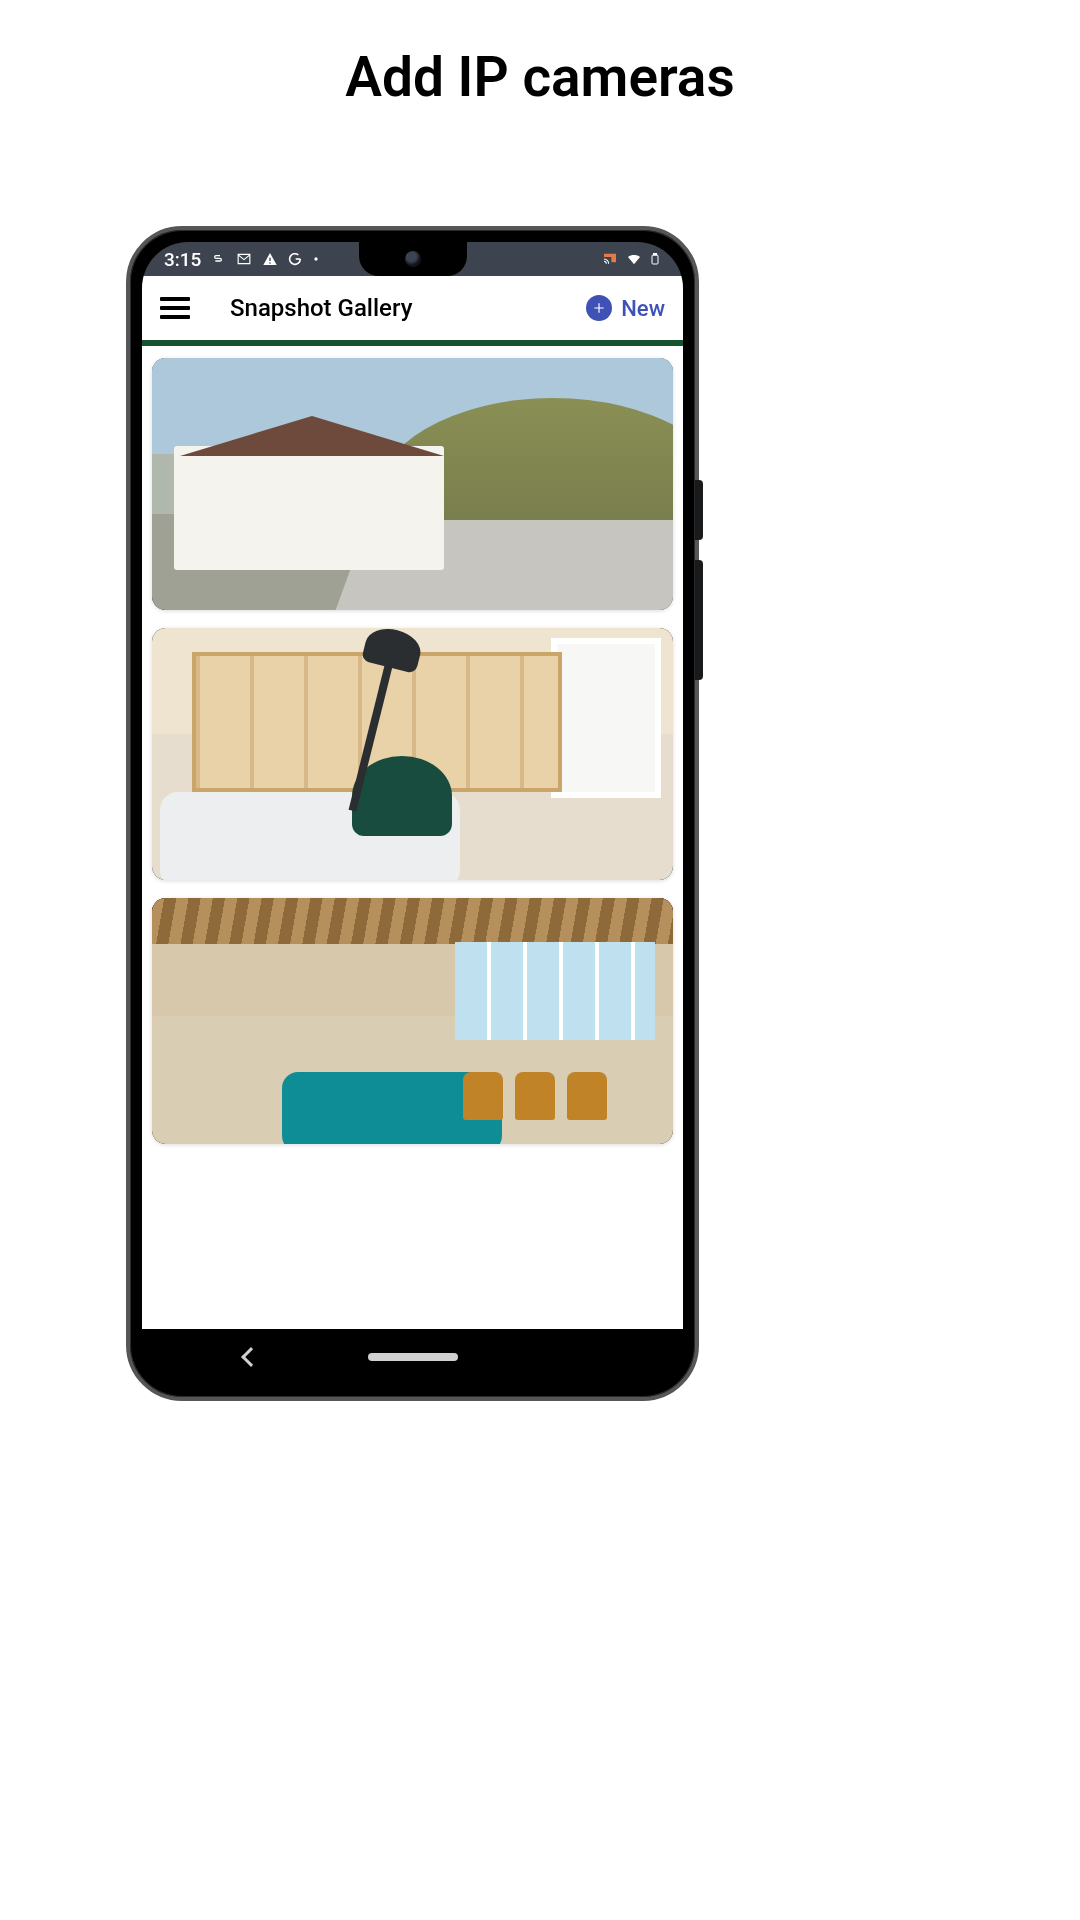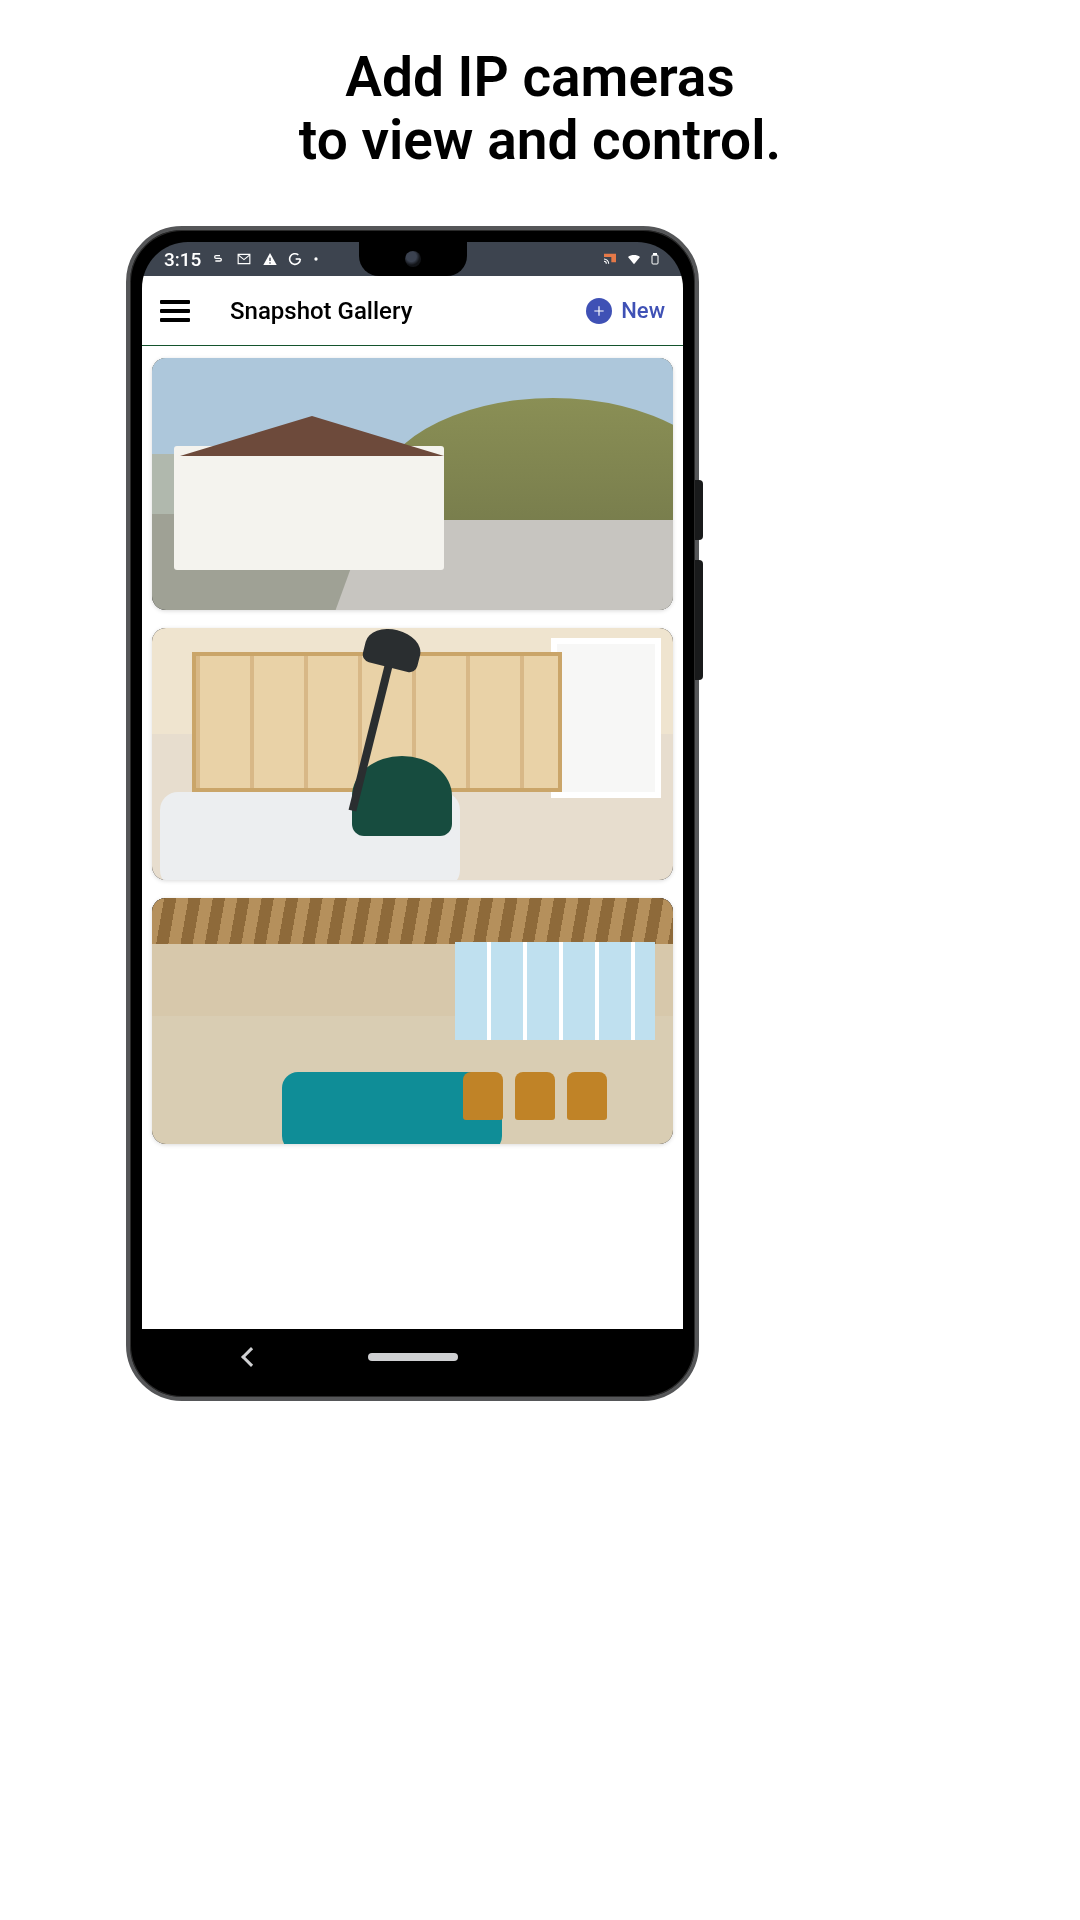--- a/index.html
+++ b/index.html
@@ -89,21 +89,21 @@
     background: radial-gradient(circle at 40% 35%, #3b4250 0 35%, #121418 60%);
   }
 
   
   .app-bar {
     height: 70px;
     background: #ffffff;
     display: flex;
     align-items: center;
     padding: 0 18px;
-    border-bottom: 1px solid #14532d;
+    border-bottom: 6px solid #14532d;
   }
   .hamburger { width: 30px; height: 22px; display:flex; flex-direction:column; justify-content:space-between; }
   .hamburger span{ display:block; height:4px; background:#000; border-radius:1px; }
   .app-title { margin-left: 40px; font-size: 24px; color:#000; font-weight:500; }
   .new-btn { margin-left:auto; display:flex; align-items:center; gap:9px; color:#3f51b5; font-size:22px; font-weight:500;justify-content:flex-end; }
   .plus-circle{ width:26px;height:26px;border-radius:50%;background:#3f51b5;display:flex;align-items:center;justify-content:center; }
   .plus-circle svg{width:14px;height:14px;}
 
   
   .content {
@@ -209,21 +209,20 @@
     display:flex;align-items:center;justify-content:center;gap:110px;
   }
   .nav-back{ width:14px;height:14px;border-left:3px solid #cfd0d2;border-bottom:3px solid #cfd0d2;transform:rotate(45deg); }
   .nav-pill{ width:90px;height:8px;border-radius:5px;background:#cfd0d2; }
 </style>
 </head>
 <body>
 
 <div class="promo-headline">
   <div>Add IP cameras</div>
-  <div>to view and control.</div>
 </div>
 
 <div class="phone">
   <div class="side-btn b1"></div>
   <div class="side-btn b2"></div>
 
   <div class="phone-inner">
 
     <div class="status-bar">
       <div class="status-left">

